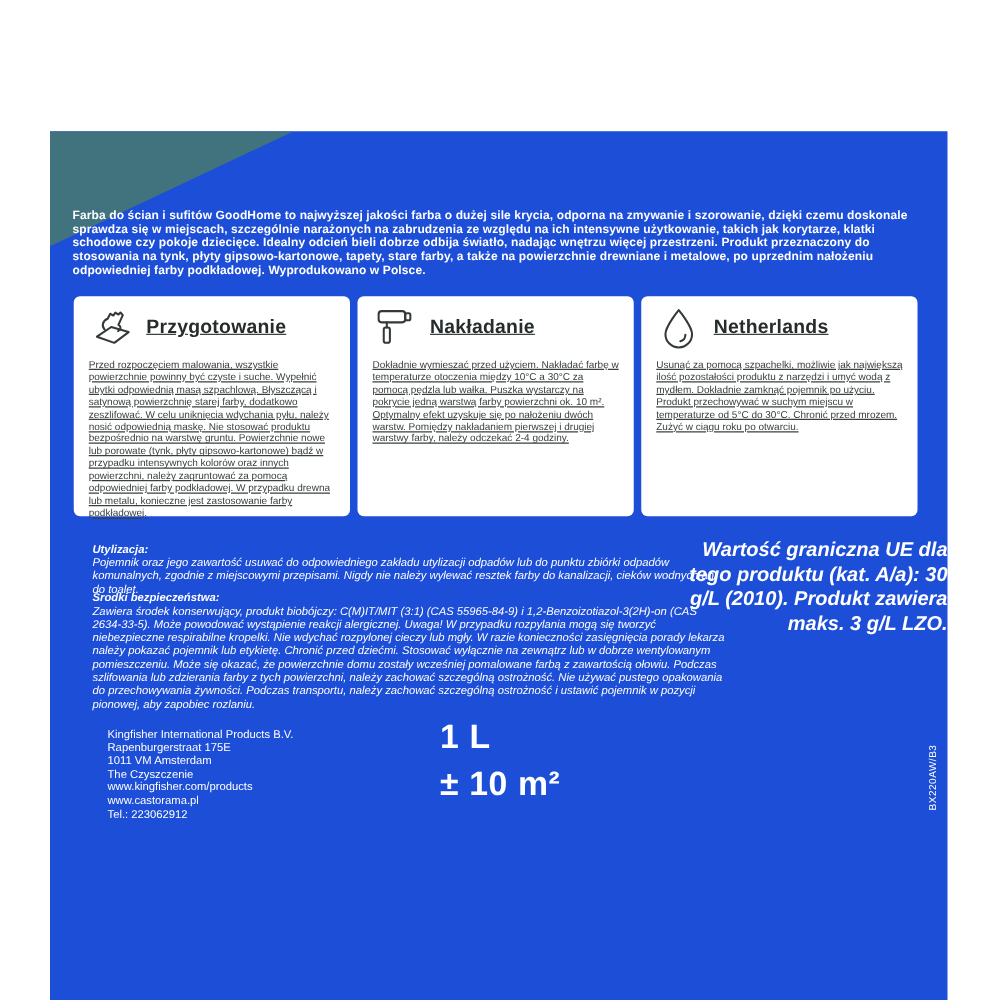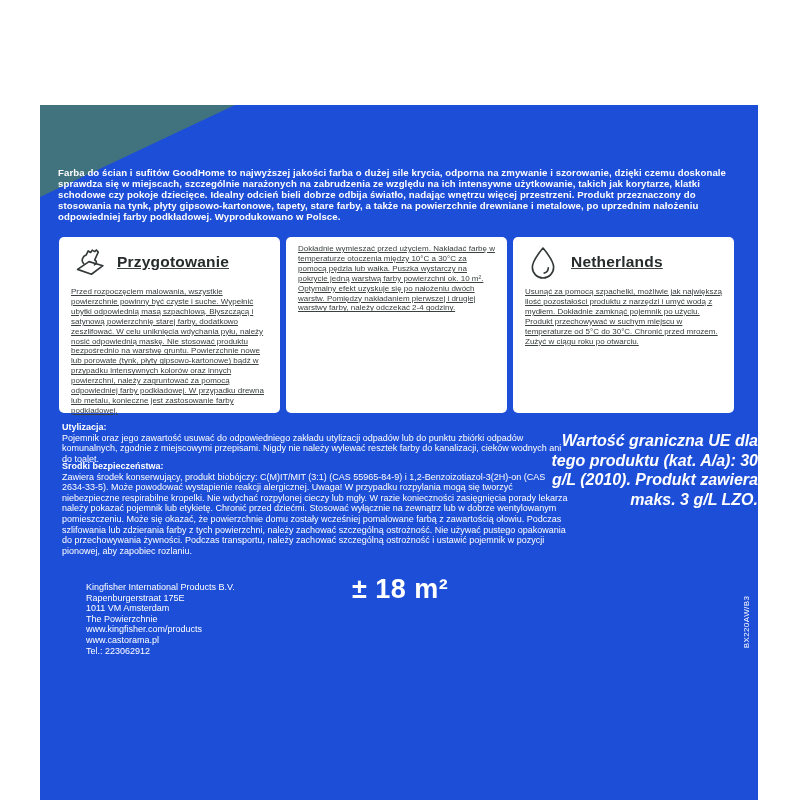--- a/index.html
+++ b/index.html
@@ -28,21 +28,21 @@
     background:#ffffff;border-radius:5px;width:221px;box-sizing:border-box;
     padding:7px 12px;color:#3b4040;flex:0 0 auto;text-decoration:underline;
   }
   .card-head{display:flex;align-items:center;gap:10px;margin-bottom:7px;}
   .card-head h2{
     margin:0;font-size:15.5px;font-weight:700;color:#262b2b;letter-spacing:.2px;
   }
   .card-icon{flex:0 0 auto;display:block;}
   .card-icon svg{display:block;stroke:#333838;fill:none;stroke-width:2;stroke-linecap:round;stroke-linejoin:round;}
   .card-body{margin:0;font-size:8px;line-height:1.24;font-weight:500;}
-  .section{position:absolute;left:18px;margin:4px;font-size:9px;line-height:1.18;font-weight:500;}
+  .section{position:absolute;left:18px;margin:16px;font-size:9px;line-height:1.18;font-weight:500;font-style:italic;}
   .section b{display:block;font-weight:700;}
   .disposal{top:313px;width:502px;}
   .safety{top:352px;width:508px;}
   .eu-block{
     position:absolute;left:500px;top:326px;width:218px;text-align:right;
     font-size:16px;line-height:1.22;font-weight:700;font-style:italic;
   }
   .eu-block p{margin:0 0 12px 0;}
   .address{
     position:absolute;left:18px;top:477px;font-size:9px;line-height:1.18;font-weight:500;margin-left:28px;
@@ -76,20 +76,31 @@
             <path d="M8 31 L22 21.5 L39 26.5 L25 37 Z"></path>
             <path d="M15.5 24 c-3.5-3.5 -1.5-9 3-10.5 l2.5-5 3 1.8 2-2.8 3 1.8 2-2 2.3 2.6 -4.3 9.6 c3 1.6 2.6 4.6 -0.3 6"></path>
           </svg>
         </span>
         <h2>Przygotowanie</h2>
       </div>
       <p class="card-body">Przed rozpoczęciem malowania, wszystkie powierzchnie powinny być czyste i suche. Wypełnić ubytki odpowiednią masą szpachlową. Błyszczącą i satynową powierzchnię starej farby, dodatkowo zeszlifować. W celu uniknięcia wdychania pyłu, należy nosić odpowiednią maskę. Nie stosować produktu bezpośrednio na warstwę gruntu. Powierzchnie nowe lub porowate (tynk, płyty gipsowo-kartonowe) bądź w przypadku intensywnych kolorów oraz innych powierzchni, należy zagruntować za pomocą odpowiedniej farby podkładowej. W przypadku drewna lub metalu, konieczne jest zastosowanie farby podkładowej.</p>
     </section>
 
     <section class="card">
+      <div class="card-head">
+        <span class="card-icon">
+          <svg width="36" height="36" viewBox="0 0 44 44">
+            <rect x="6" y="6" width="26" height="11" rx="3"></rect>
+            <rect x="32" y="8" width="5" height="7" rx="1.5"></rect>
+            <path d="M14 17 v5"></path>
+            <rect x="11" y="22" width="6" height="15" rx="2"></rect>
+          </svg>
+        </span>
+        <h2>Nakładanie</h2>
+      </div>
       <p class="card-body">Dokładnie wymieszać przed użyciem. Nakładać farbę w temperaturze otoczenia między 10°C a 30°C za pomocą pędzla lub wałka. Puszka wystarczy na pokrycie jedną warstwą farby powierzchni ok. 10 m². Optymalny efekt uzyskuje się po nałożeniu dwóch warstw. Pomiędzy nakładaniem pierwszej i drugiej warstwy farby, należy odczekać 2-4 godziny.</p>
     </section>
 
     <section class="card">
       <div class="card-head">
         <span class="card-icon">
           <svg width="36" height="36" viewBox="0 0 44 44">
             <path d="M22 5 C22 5 9 20.5 9 28.5 a13 13 0 0 0 26 0 C35 20.5 22 5 22 5 Z"></path>
             <path d="M28.5 29 a7 7 0 0 1 -5 6.5"></path>
           </svg>
@@ -112,25 +123,26 @@
   </p>
 
   <div class="eu-block">
     <p>Wartość graniczna UE dla tego produktu (kat. A/a): 30 g/L (2010). Produkt zawiera maks. 3 g/L LZO.</p>
   </div>
 
   <div class="address">
     <div>Kingfisher International Products B.V.</div>
     <div>Rapenburgerstraat 175E</div>
     <div>1011 VM Amsterdam</div>
-    <div>The Powierzchnie</div>
+    <div>The Czyszczenie</div>
     <div>www.kingfisher.com/products</div>
     <div>www.castorama.pl</div>
     <div>Tel.: 223062912</div>
   </div>
 
   <div class="volume-block">
-    <div>± 18 m²</div>
+    <div>1 L</div>
+    <div>± 10 m²</div>
   </div>
 
   <div class="batch-code">BX220AW/B3</div>
 
 </div>
 
 </body></html>

